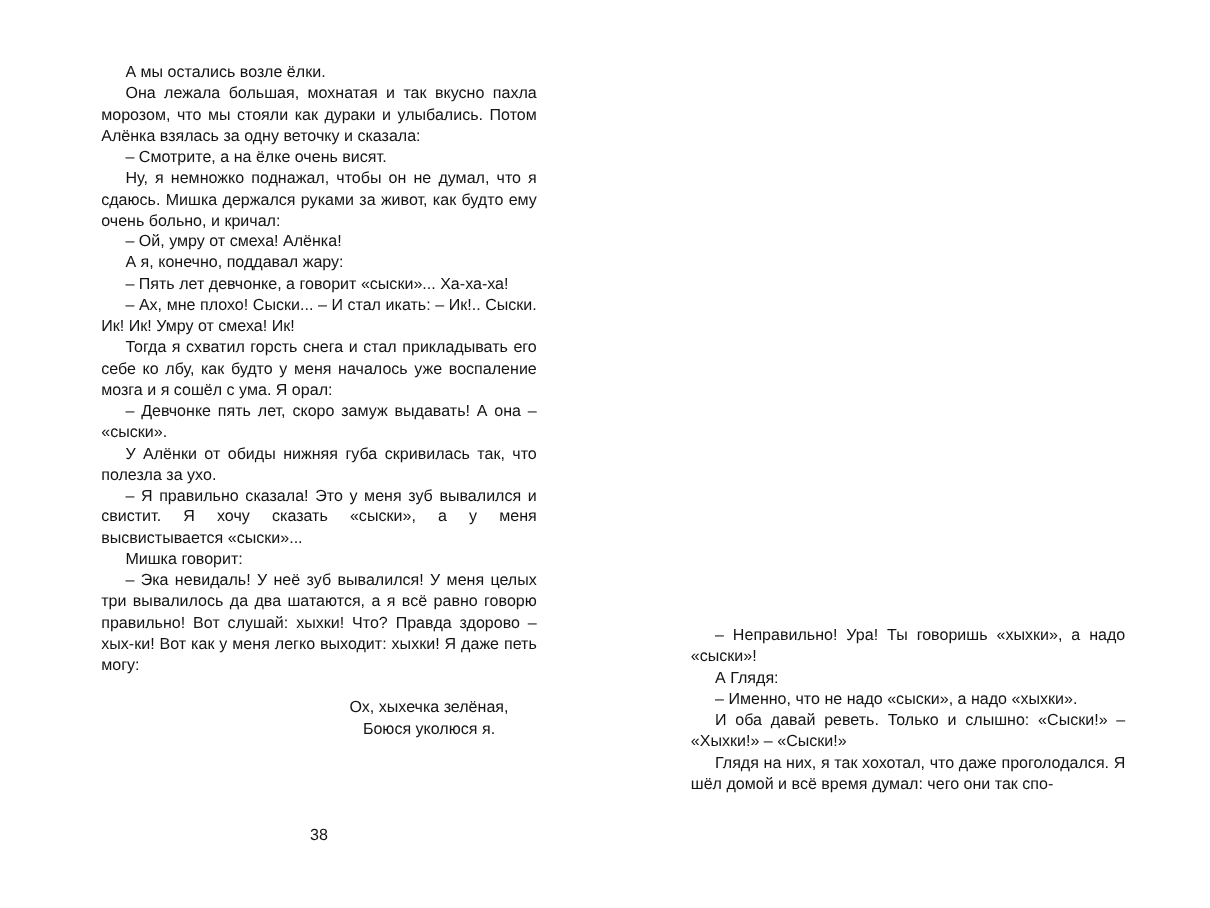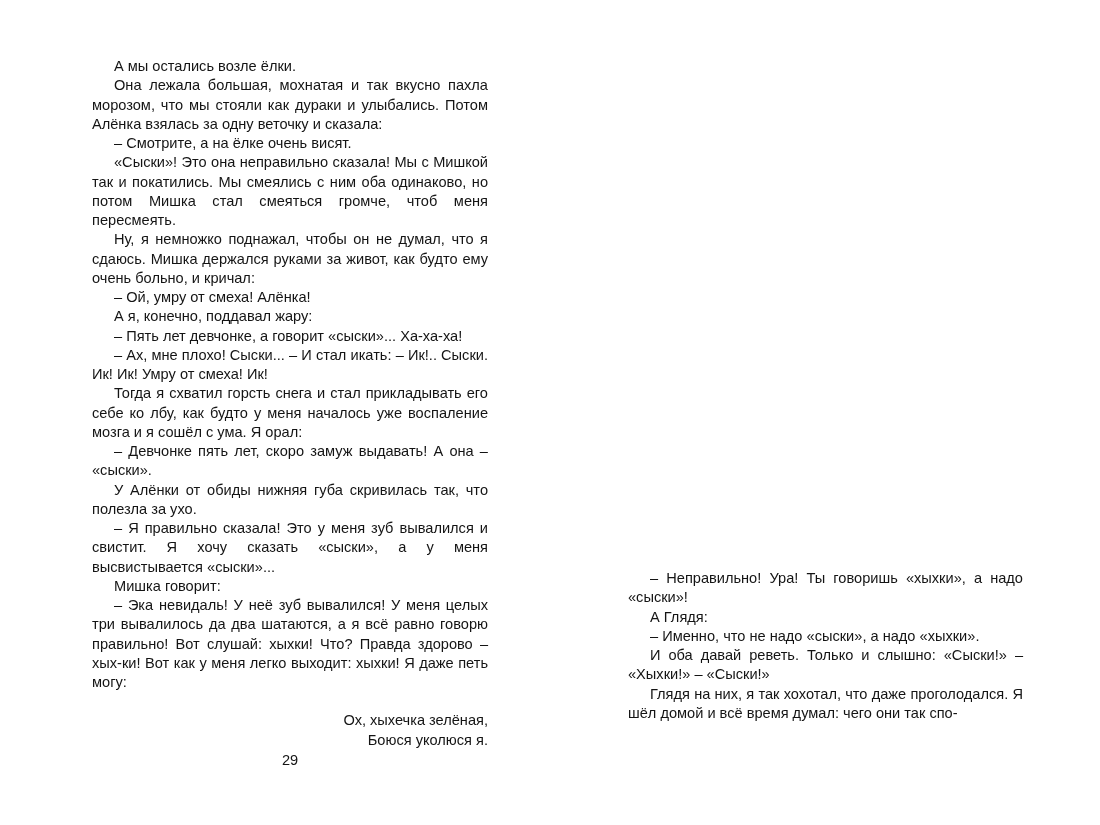--- a/index.html
+++ b/index.html
@@ -56,21 +56,21 @@
     margin: 0;
     text-indent: 22px;
   }
 
   
   .para:last-child { }
 
   .verse {
     margin: 0;
     padding-left: 200px;
-    text-align: right;
+    text-align: center;
     text-indent: 0;
   }
   .verse-gap-top { height: 19px; }
 
   .folio {
     position: absolute;
     font-size: 14.6px;
     line-height: 19px;
     color: #141414;
     text-align: center;
@@ -81,39 +81,38 @@
 <body>
 
 <div class="page-spread">
 
   <div class="page page-left">
 
     <div class="textcol textcol-left">
       <p class="para">А мы остались возле ёлки.</p>
       <p class="para">Она лежала большая, мохнатая и так вкусно пахла морозом, что мы стояли как дураки и улыбались. Потом Алёнка взялась за одну веточку и сказала:</p>
       <p class="para">– Смотрите, а на ёлке очень висят.</p>
-      <p class="para">«Сыски»! Это она неправильно сказала! Мы с Мишкой так и покатились. Мы смеялись с ним оба одинаково, но потом Мишка стал смеяться громче, чтоб меня пересмеять.</p>
       <p class="para">Ну, я немножко поднажал, чтобы он не думал, что я сдаюсь. Мишка держался руками за живот, как будто ему очень больно, и кричал:</p>
       <p class="para">– Ой, умру от смеха! Алёнка!</p>
       <p class="para">А я, конечно, поддавал жару:</p>
       <p class="para">– Пять лет девчонке, а говорит «сыски»... Ха-ха-ха!</p>
       <p class="para">– Ах, мне плохо! Сыски... – И стал икать: – Ик!.. Сыски. Ик! Ик! Умру от смеха! Ик!</p>
       <p class="para">Тогда я схватил горсть снега и стал прикладывать его себе ко лбу, как будто у меня началось уже воспаление мозга и я сошёл с ума. Я орал:</p>
       <p class="para">– Девчонке пять лет, скоро замуж выдавать! А она – «сыски».</p>
       <p class="para">У Алёнки от обиды нижняя губа скривилась так, что полезла за ухо.</p>
       <p class="para">– Я правильно сказала! Это у меня зуб вывалился и свистит. Я хочу сказать «сыски», а у меня высвистывается «сыски»...</p>
       <p class="para">Мишка говорит:</p>
       <p class="para">– Эка невидаль! У неё зуб вывалился! У меня целых три вывалилось да два шатаются, а я всё равно говорю правильно! Вот слушай: хыхки! Что? Правда здорово – хых-ки! Вот как у меня легко выходит: хыхки! Я даже петь могу:</p>
 
       <div class="verse-gap-top"></div>
       <p class="verse">Ох, хыхечка зелёная,</p>
       <p class="verse">Боюся уколюся я.</p>
     </div>
 
-    <div class="folio folio-left">29</div>
+    <div class="folio folio-left">38</div>
   </div>
 
   <div class="page page-right">
 
     <div class="textcol textcol-right">
       <p class="para">– Неправильно! Ура! Ты говоришь «хыхки», а надо «сыски»!</p>
       <p class="para">А Глядя:</p>
       <p class="para">– Именно, что не надо «сыски», а надо «хыхки».</p>
       <p class="para">И оба давай реветь. Только и слышно: «Сыски!» – «Хыхки!» – «Сыски!»</p>
       <p class="para">Глядя на них, я так хохотал, что даже проголодался. Я шёл домой и всё время думал: чего они так спо-</p>

